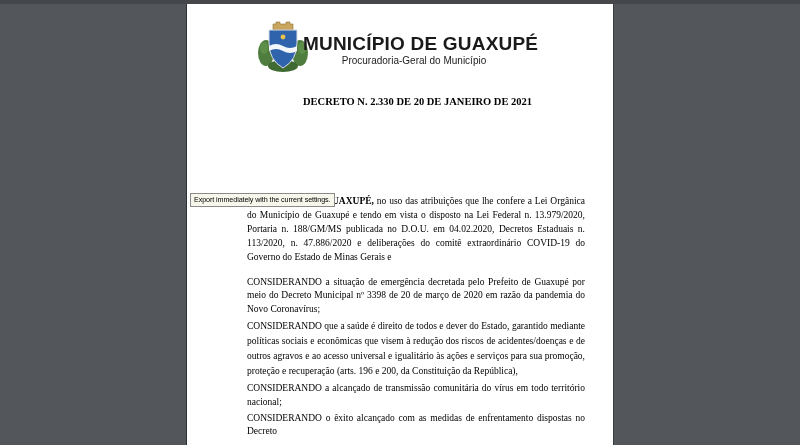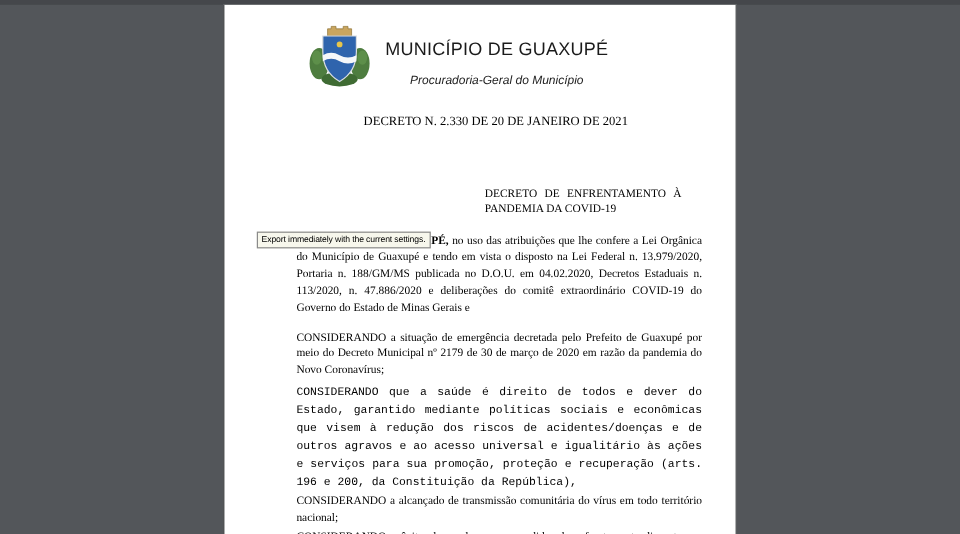--- a/index.html
+++ b/index.html
@@ -19,46 +19,46 @@
     border-left:1px solid #2e3134;
     border-right:1px solid #3a3d40;
     overflow:hidden;
   }
   
   .coat { position:absolute; left:66px; top:16px; width:60px; height:54px; }
   .header-text {
     position:absolute; left:116px; top:29px; width:222px; text-align:center;
     font-family:"Liberation Sans", sans-serif; color:#1a1a1a;
   }
-  .org-name { font-size:15px; font-weight:normal; letter-spacing:0.2px; white-space:nowrap; }
-  .org-subtitle { font-size:10px; font-style:italic; margin-top:12px; color:#222; }
+  .org-name { font-size:19px; font-weight:bold; letter-spacing:0.2px; white-space:nowrap; }
+  .org-subtitle { font-size:10px; margin-top:0; color:#222; }
   
   .decree-title {
     position:absolute; left:116px; top:92px; width:212px;
-    text-align:center; font-size:10.5px; font-weight:normal; color:#000;
+    text-align:center; font-size:10.5px; font-weight:bold; color:#000;
     white-space:nowrap;
   }
   
   .epigraph {
     position:absolute; left:217px; top:152px; width:164px;
     font-size:9.5px; line-height:12.5px; color:#000;
   }
   .epi-line1 { display:flex; justify-content:space-between; }
   
   .doc-body {
     position:absolute; left:60px; top:190px; width:338px;
     font-size:9.5px; color:#000; text-align:justify;
   }
   .preamble { line-height:14px; margin-bottom:12px; }
   .preamble b { font-weight:bold; }
   p.consid { line-height:13.4px; margin-bottom:3px; }
-  p.consid.spaced { line-height:15px;font-family:Liberation Mono, monospace; }
+  p.consid.spaced { line-height:15px; }
   
   .tooltip {
-    position:absolute; left:27px; top:189px; z-index:9;
+    position:absolute; left:3px; top:189px; z-index:9;
     font-family:"Liberation Sans", sans-serif; font-size:7.2px;
     letter-spacing:-0.1px; white-space:nowrap;
     background:#f7f7ec; color:#000;
     border:1px solid #8a8a8a;
     padding:1px 3px 2px 3px;
   }
 </style>
 </head>
 <body>
 
@@ -77,33 +77,24 @@
     <circle cx="30" cy="17" r="2.4" fill="#e8c54a"></circle>
     <path d="M16,26 q7,-4 14,0 q7,4 14,0 v5 q-7,4 -14,0 q-7,-4 -14,0 z" fill="#f4f7fa"></path>
   </svg>
   <div class="header-text">
     <div class="org-name">MUNICÍPIO DE GUAXUPÉ</div>
     <div class="org-subtitle">Procuradoria-Geral do Município</div>
   </div>
 
   <div class="decree-title">DECRETO N. 2.330 DE 20 DE JANEIRO DE 2021</div>
 
-  <div class="epigraph">
-    <div class="epi-line1">
-      <span>DECRETO</span>
-      <span>DE</span>
-      <span>ENFRENTAMENTO</span>
-      <span>À</span>
-    </div>
-    <div class="epi-line2">PANDEMIA DA COVID-19</div>
-  </div>
 
   <div class="doc-body">
     <p class="preamble"><b>O PREFEITO DE GUAXUPÉ,</b><span> no uso das atribuições que lhe confere a Lei Orgânica do Município de Guaxupé e tendo em vista o disposto na Lei Federal n. 13.979/2020, Portaria n. 188/GM/MS publicada no D.O.U. em 04.02.2020, Decretos Estaduais n. 113/2020, n. 47.886/2020 e deliberações do comitê extraordinário COVID-19 do Governo do Estado de Minas Gerais e</span></p>
-    <p class="consid">CONSIDERANDO a situação de emergência decretada pelo Prefeito de Guaxupé por meio do Decreto Municipal nº 2179 de 30 de março de 2020 em razão da pandemia do Novo Coronavírus;</p>
+    <p class="consid">CONSIDERANDO a situação de emergência decretada pelo Prefeito de Guaxupé por meio do Decreto Municipal nº 3398 de 20 de março de 2020 em razão da pandemia do Novo Coronavírus;</p>
     <p class="consid spaced">CONSIDERANDO que a saúde é direito de todos e dever do Estado, garantido mediante políticas sociais e econômicas que visem à redução dos riscos de acidentes/doenças e de outros agravos e ao acesso universal e igualitário às ações e serviços para sua promoção, proteção e recuperação (arts. 196 e 200, da Constituição da República),</p>
     <p class="consid">CONSIDERANDO a alcançado de transmissão comunitária do vírus em todo território nacional;</p>
     <p class="consid">CONSIDERANDO o êxito alcançado com as medidas de enfrentamento dispostas no Decreto</p>
   </div>
 
   <div class="tooltip">Export immediately with the current settings.</div>
 
 </div>
 
 </body></html>

